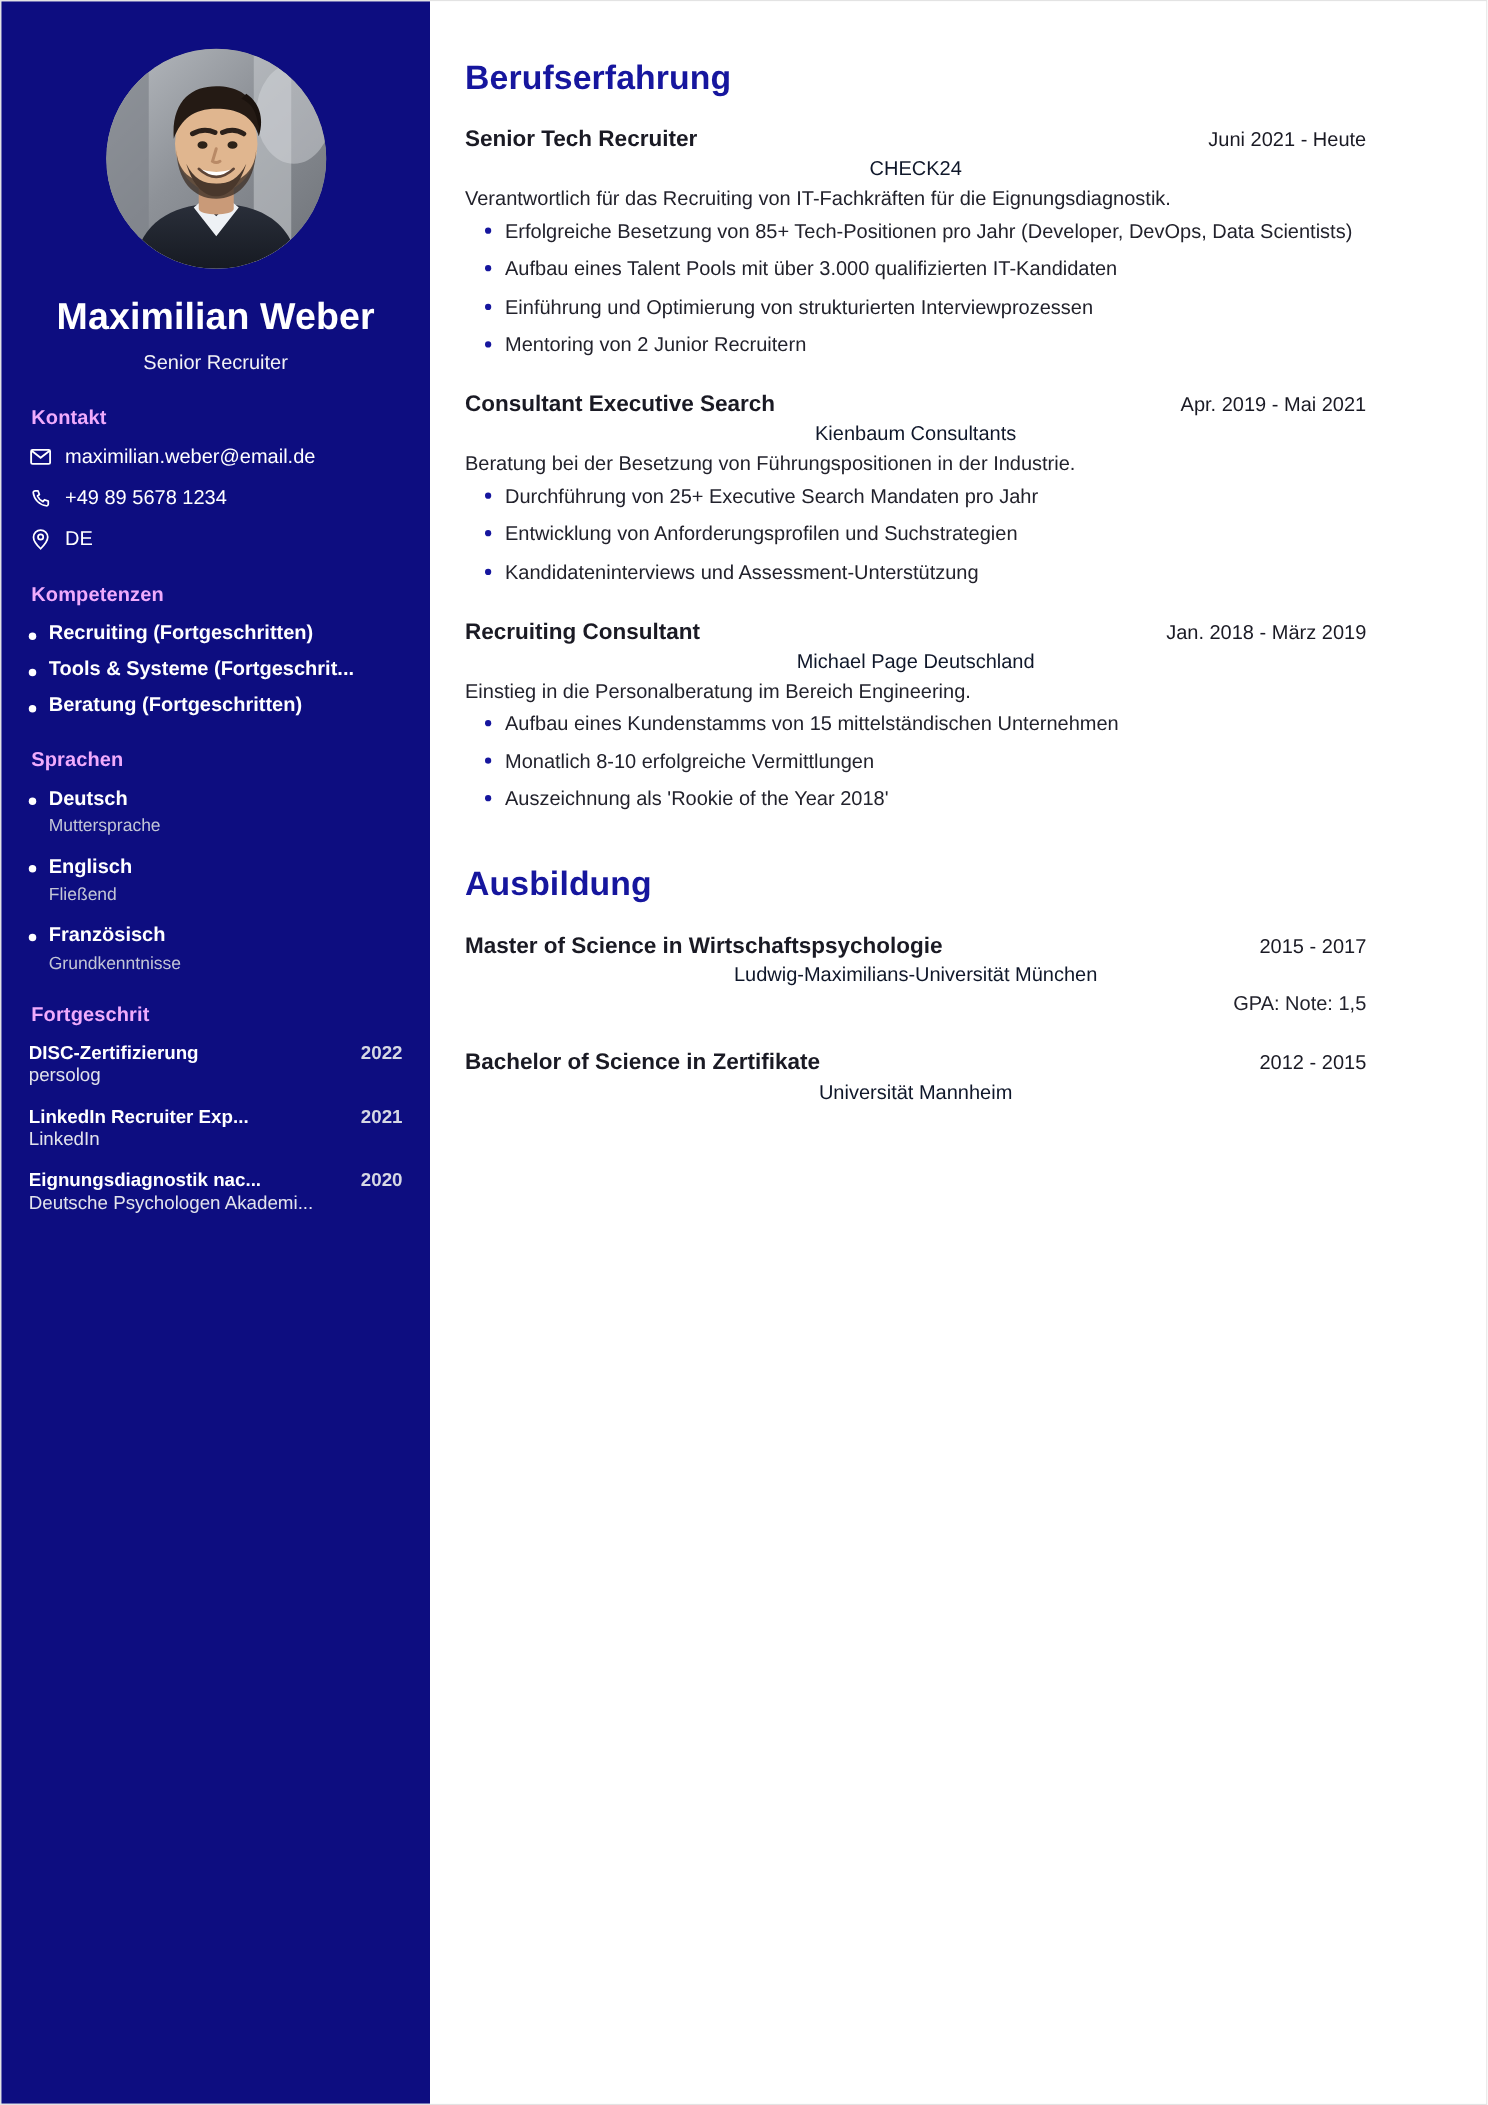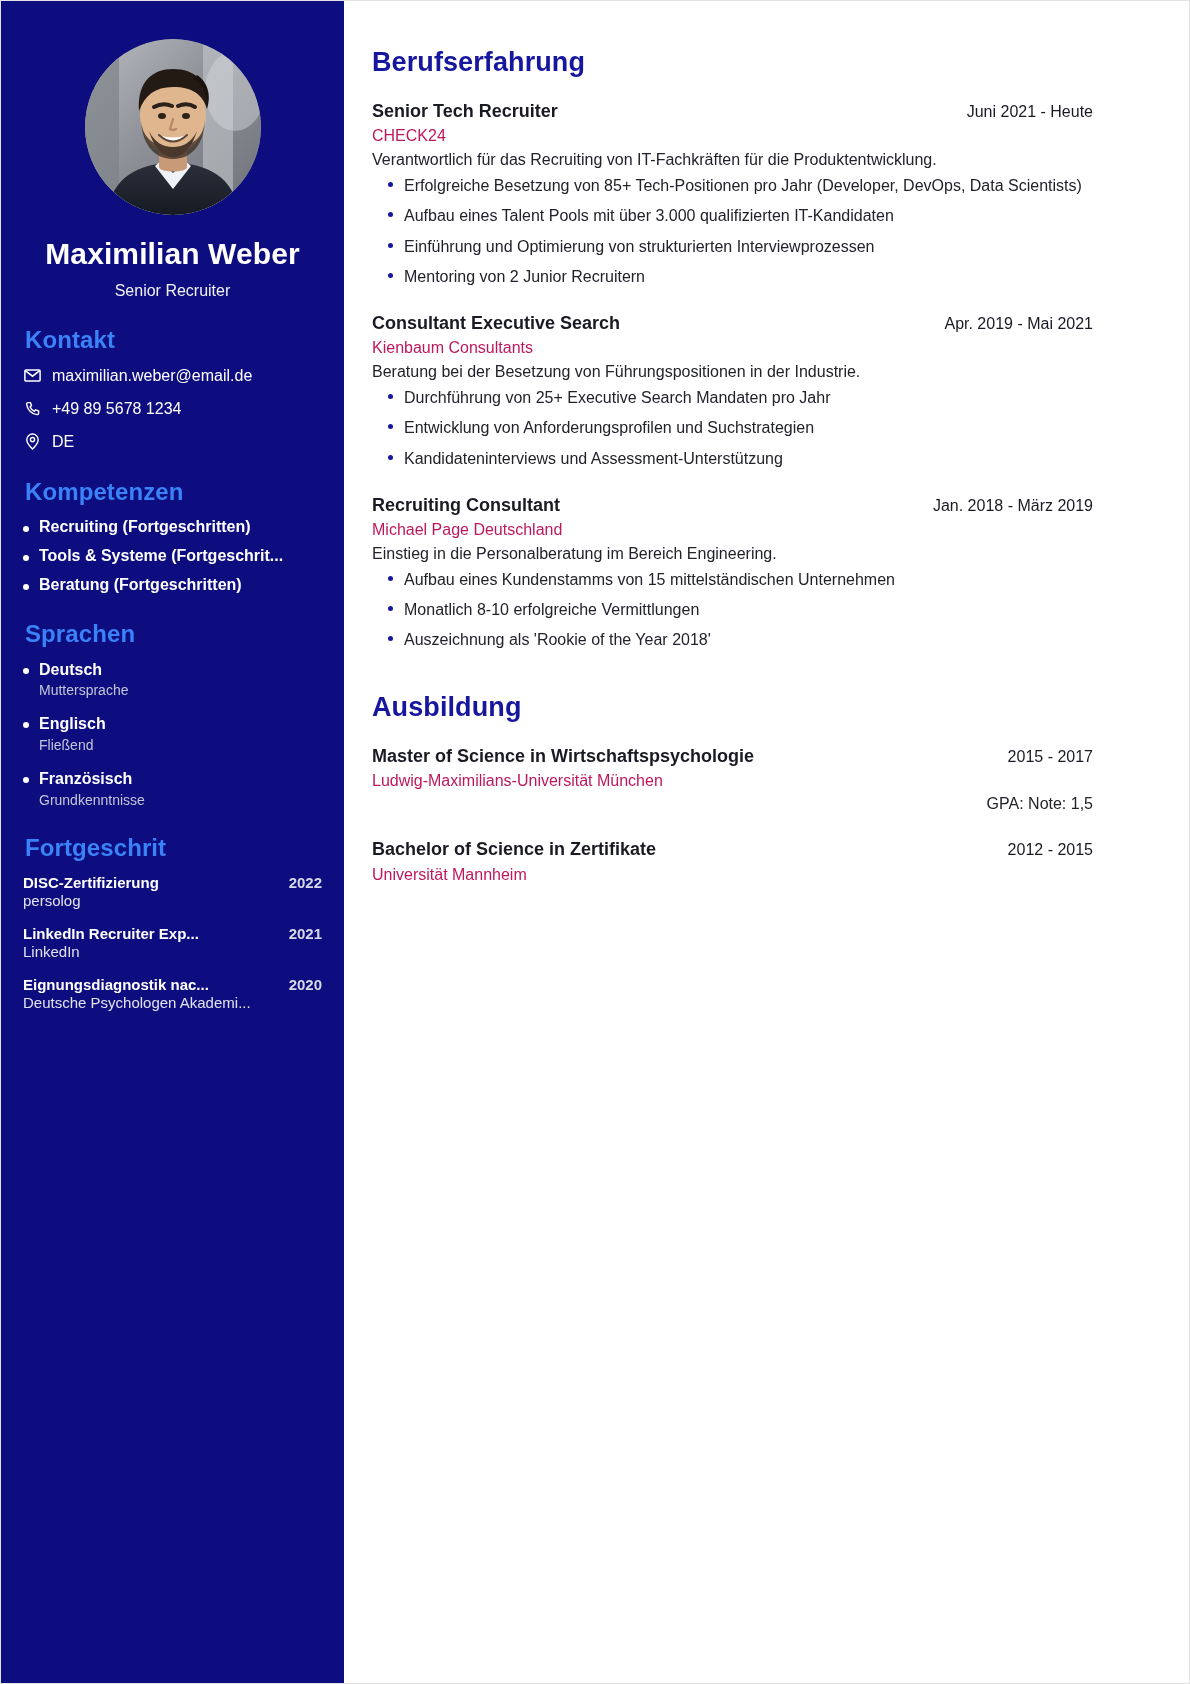--- a/index.html
+++ b/index.html
@@ -64,23 +64,23 @@
   }
   .person-title {
     text-align: center;
     font-size: 16px;
     font-weight: 400;
     color: #f2f2f5;
     margin: 0 0 26px 0;
   }
 
   .side-heading {
-    font-size: 24px;
-    font-weight: 700;
-    color: #3b82f6;
+    font-size: 16px;
+    font-weight: 700;
+    color: #f0abfc;
     margin: 0 0 12px 2px;
     letter-spacing: .1px;
   }
   .side-block { margin-bottom: 26px; }
 
   .contact-row {
     display: flex;
     align-items: center;
     gap: 10px;
     font-size: 16px;
@@ -199,23 +199,24 @@
   .entry-date {
     font-size: 16px;
     font-weight: 400;
     color: #1a1a24;
     white-space: nowrap;
     flex: none;
   }
   .entry-org {
     font-size: 16px;
     font-weight: 400;
-    color: #be185d;
+    color: #0f172a;
     margin-top: 3px;
     line-height: 1.3;
+    text-align: center;
   }
   .entry-desc {
     font-size: 16px;
     color: #22222c;
     margin-top: 2px;
     line-height: 1.38;
     max-width: 640px;
   }
   .entry-gpa {
     font-size: 16px;
@@ -418,21 +419,21 @@
     <main class="main">
 
       <h2 class="sect-heading">Berufserfahrung</h2>
 
       <div class="entry">
         <div class="entry-top">
           <span class="entry-title">Senior Tech Recruiter</span>
           <span class="entry-date">Juni 2021 - Heute</span>
         </div>
         <div class="entry-org">CHECK24</div>
-        <div class="entry-desc">Verantwortlich für das Recruiting von IT-Fachkräften für die Produktentwicklung.</div>
+        <div class="entry-desc">Verantwortlich für das Recruiting von IT-Fachkräften für die Eignungsdiagnostik.</div>
         <ul class="bullets">
           <li>Erfolgreiche Besetzung von 85+ Tech-Positionen pro Jahr (Developer, DevOps, Data Scientists)</li>
           <li>Aufbau eines Talent Pools mit über 3.000 qualifizierten IT-Kandidaten</li>
           <li>Einführung und Optimierung von strukturierten Interviewprozessen</li>
           <li>Mentoring von 2 Junior Recruitern</li>
         </ul>
       </div>
 
       <div class="entry">
         <div class="entry-top">

